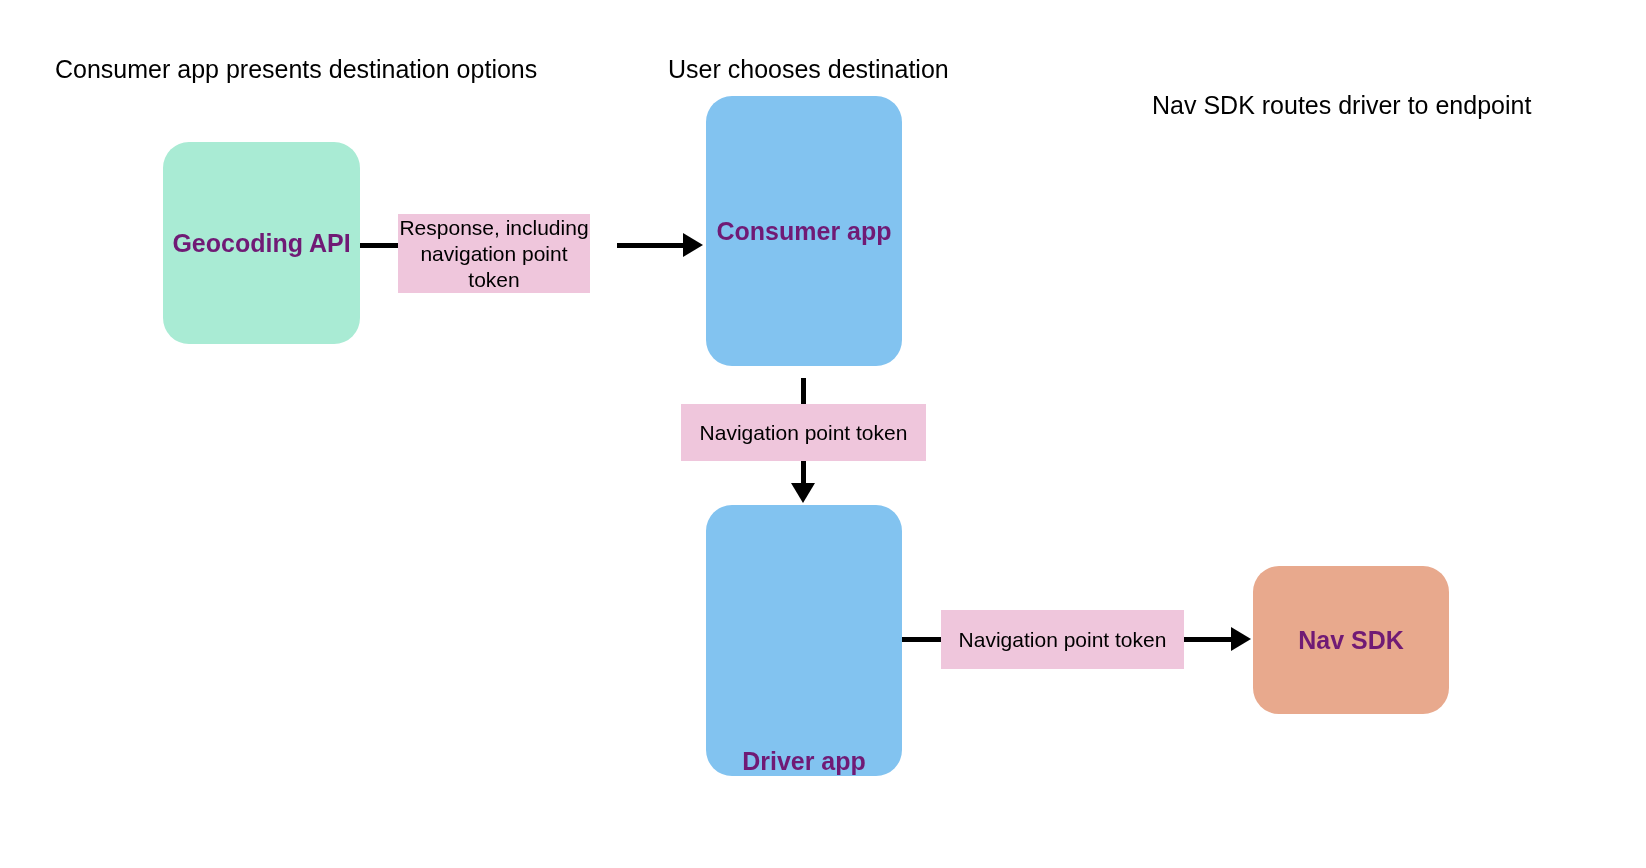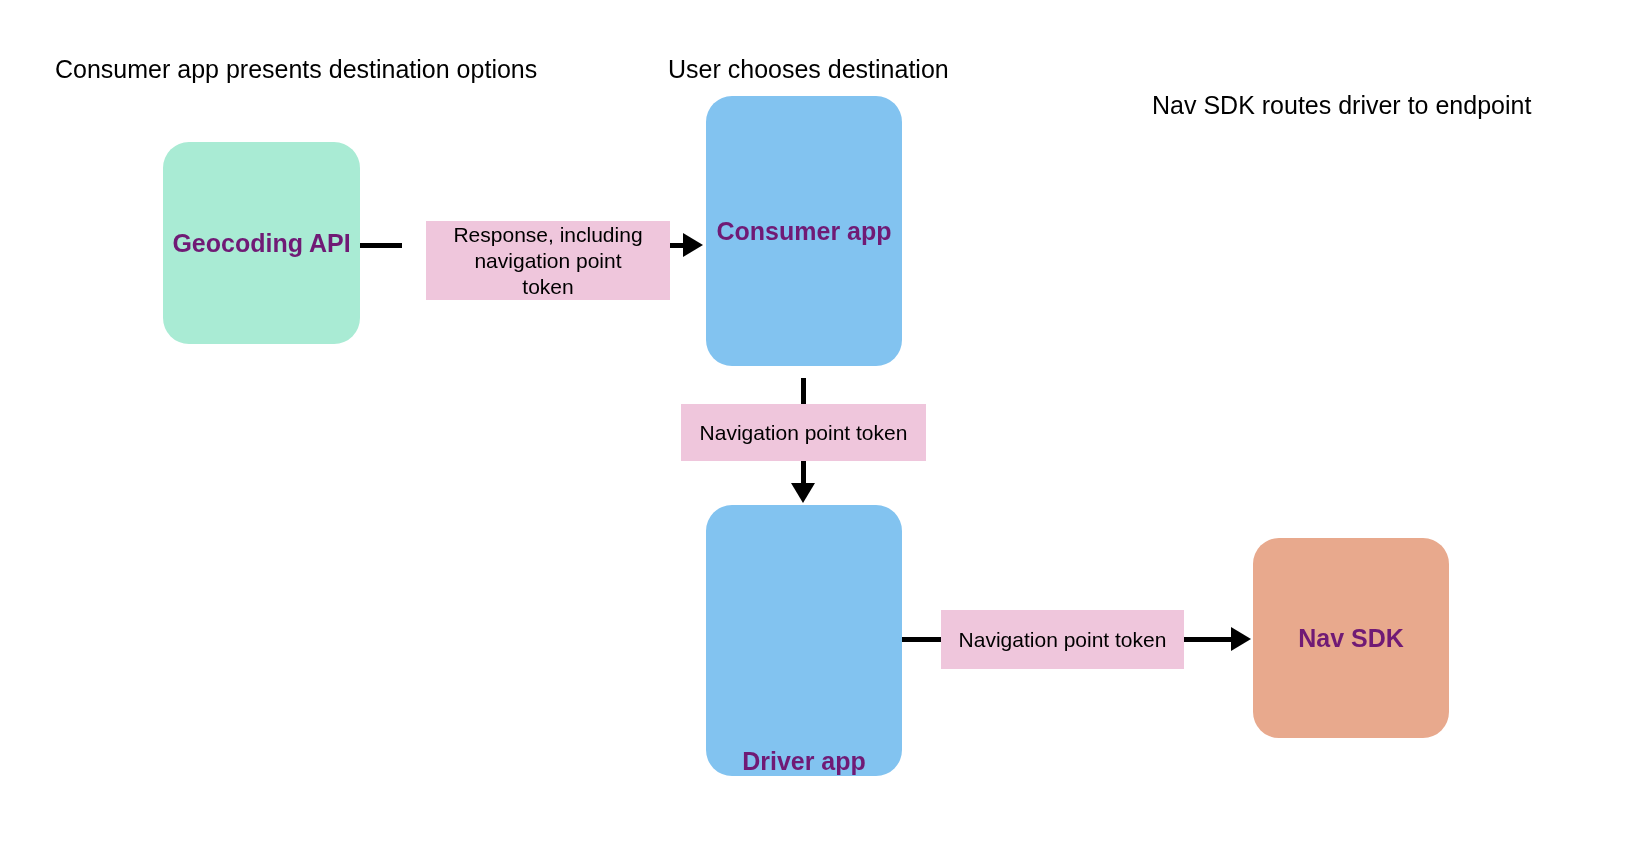--- a/index.html
+++ b/index.html
@@ -62,22 +62,22 @@
     width: 196px; height: 270px;
     background: #82C3F0;
   }
   #node-driver {
     left: 706px; top: 505px;
     width: 196px; height: 271px;
     background: #82C3F0;
     align-items: flex-end;
   }
   #node-navsdk {
-    left: 1253px; top: 538px;
-    width: 196px; height: 200px;
+    left: 1253px; top: 566px;
+    width: 196px; height: 148px;
     background: #E8A98D;
   }
 
   
   .line-h {
     position: absolute;
     height: 5px;
     background: #000000;
   }
   .line-v {
@@ -126,22 +126,22 @@
   .edge-label-text {
     font-size: 21px;
     line-height: 26px;
     color: #000000;
     text-align: center;
     font-weight: 400;
     white-space: pre-line;
   }
 
   #edge-label-response {
-    left: 398px; top: 221px;
-    width: 244px; height: 79px; margin-left: 28px;
+    left: 398px; top: 214px;
+    width: 192px; height: 79px;
   }
   #edge-label-token-vertical {
     left: 681px; top: 404px;
     width: 245px; height: 57px;
   }
   #edge-label-token-horizontal {
     left: 941px; top: 610px;
     width: 243px; height: 59px;
   }
 </style>

